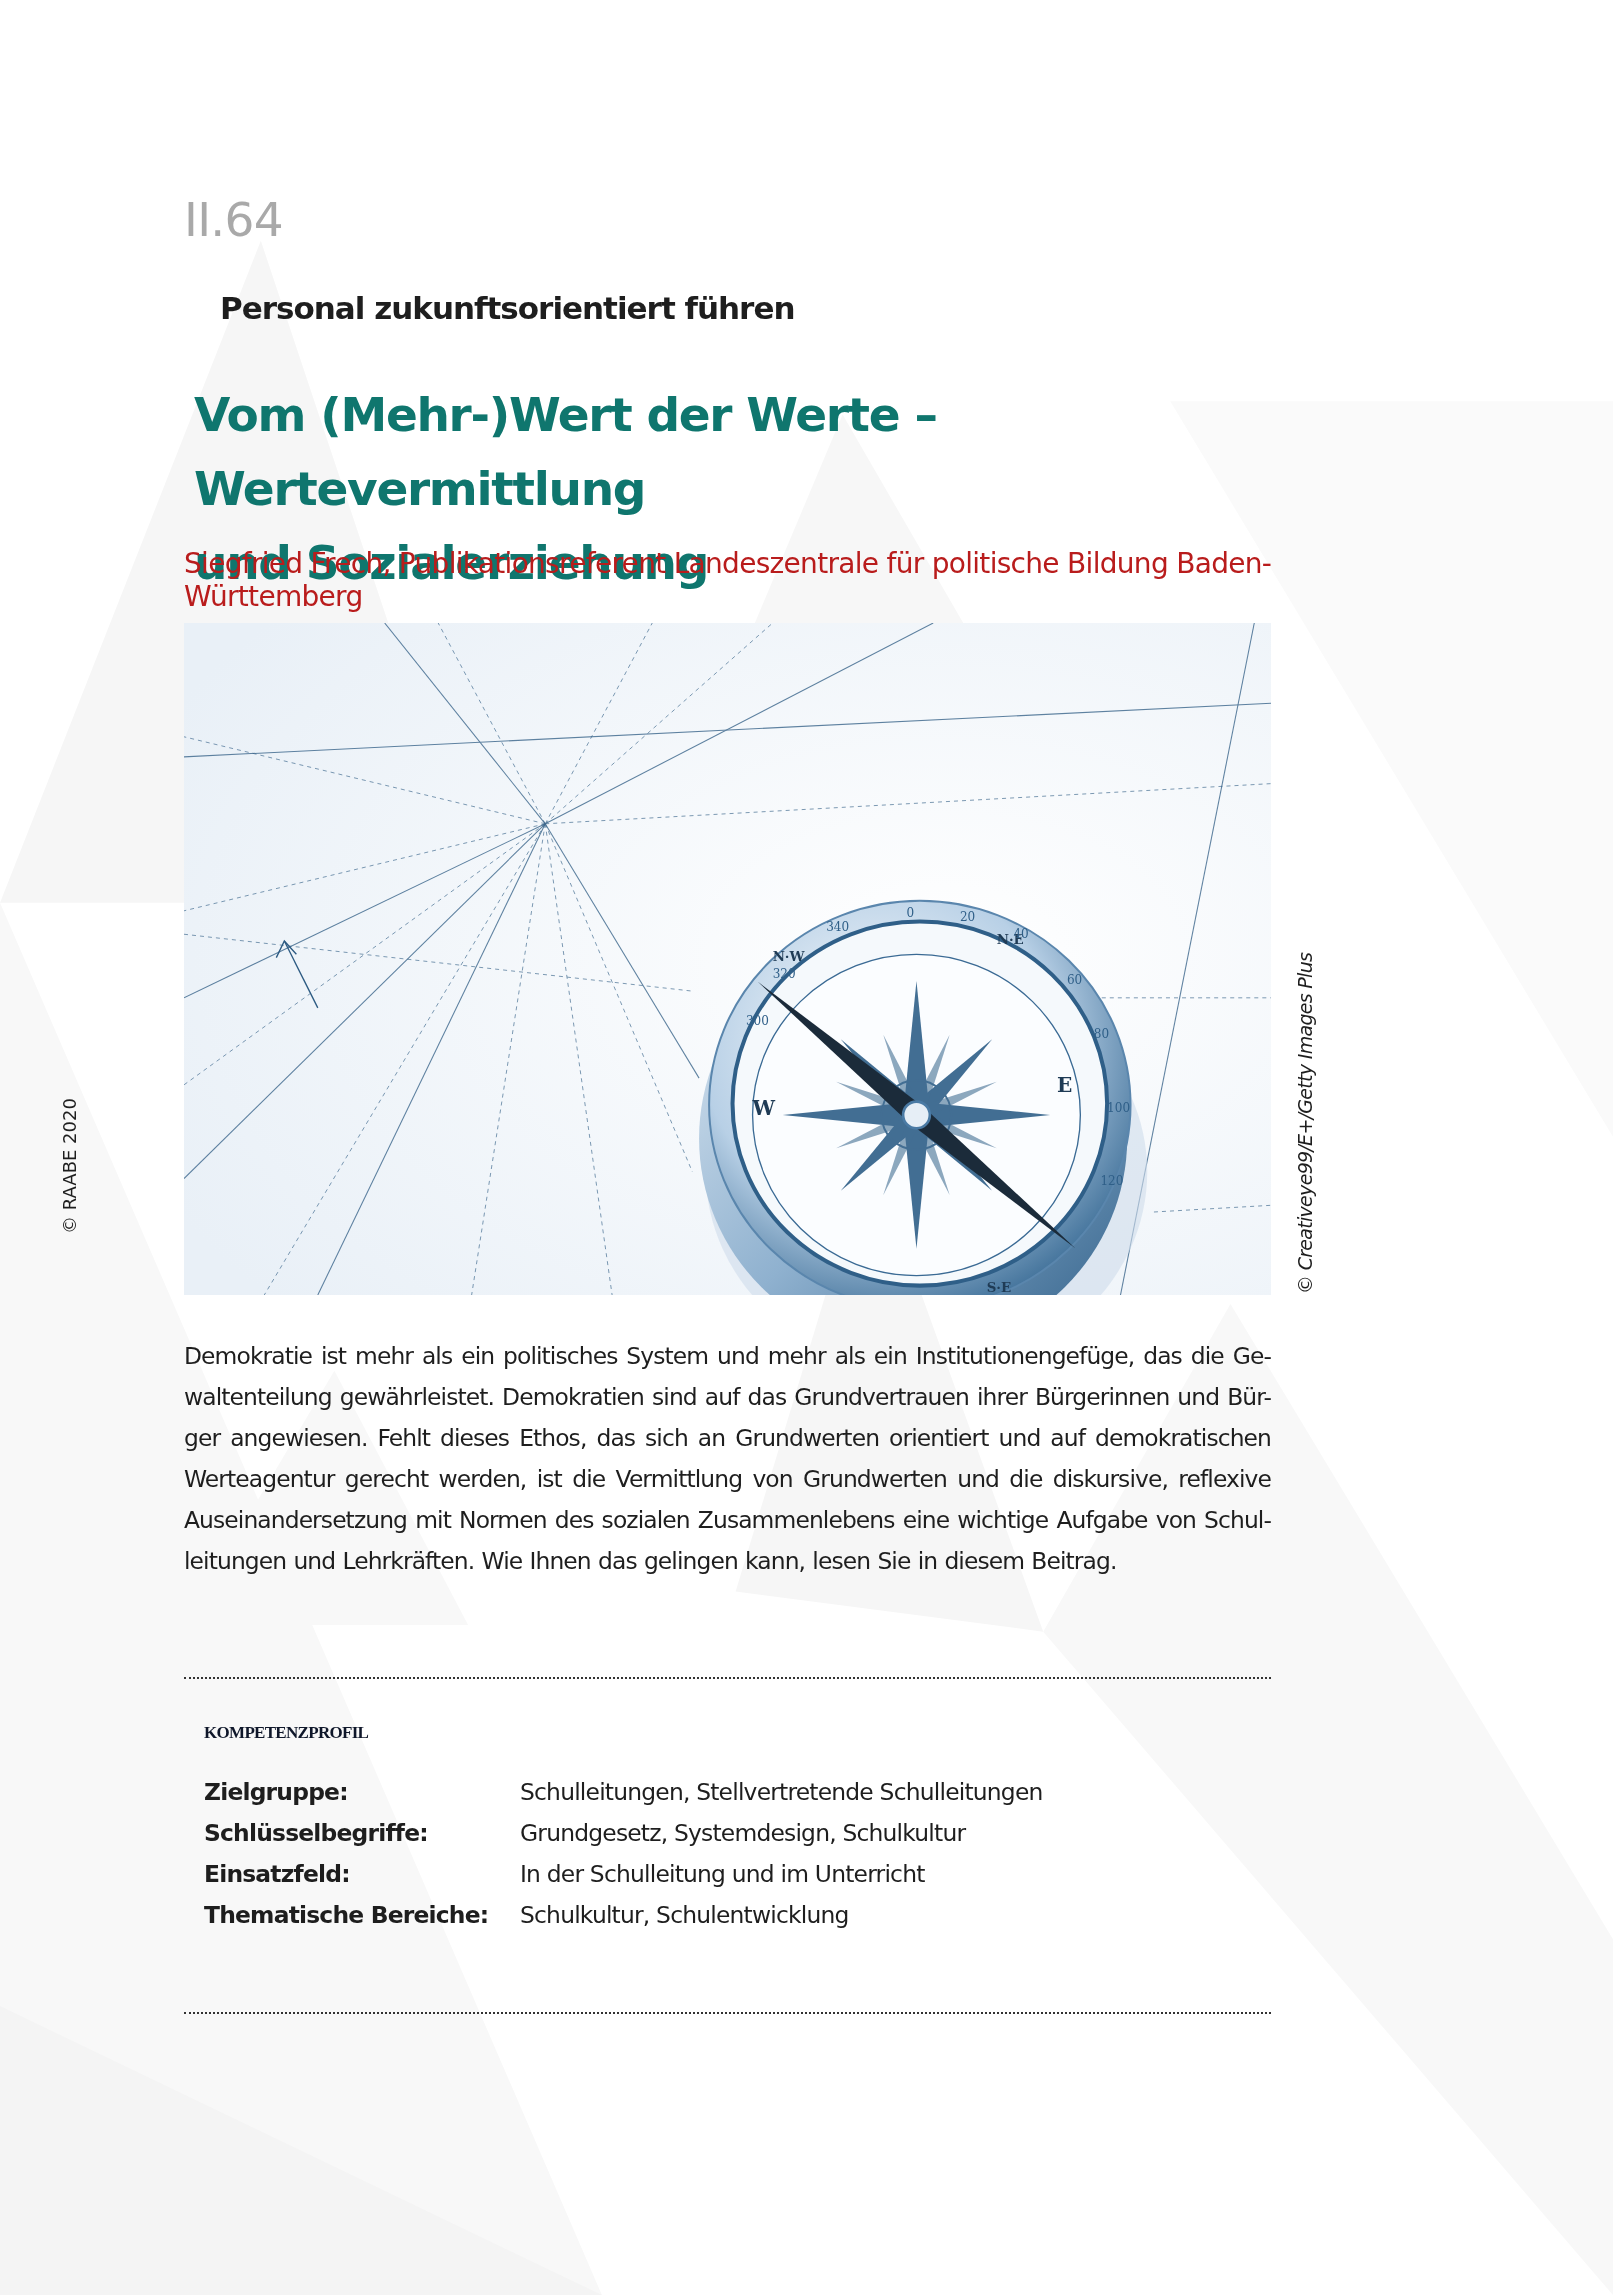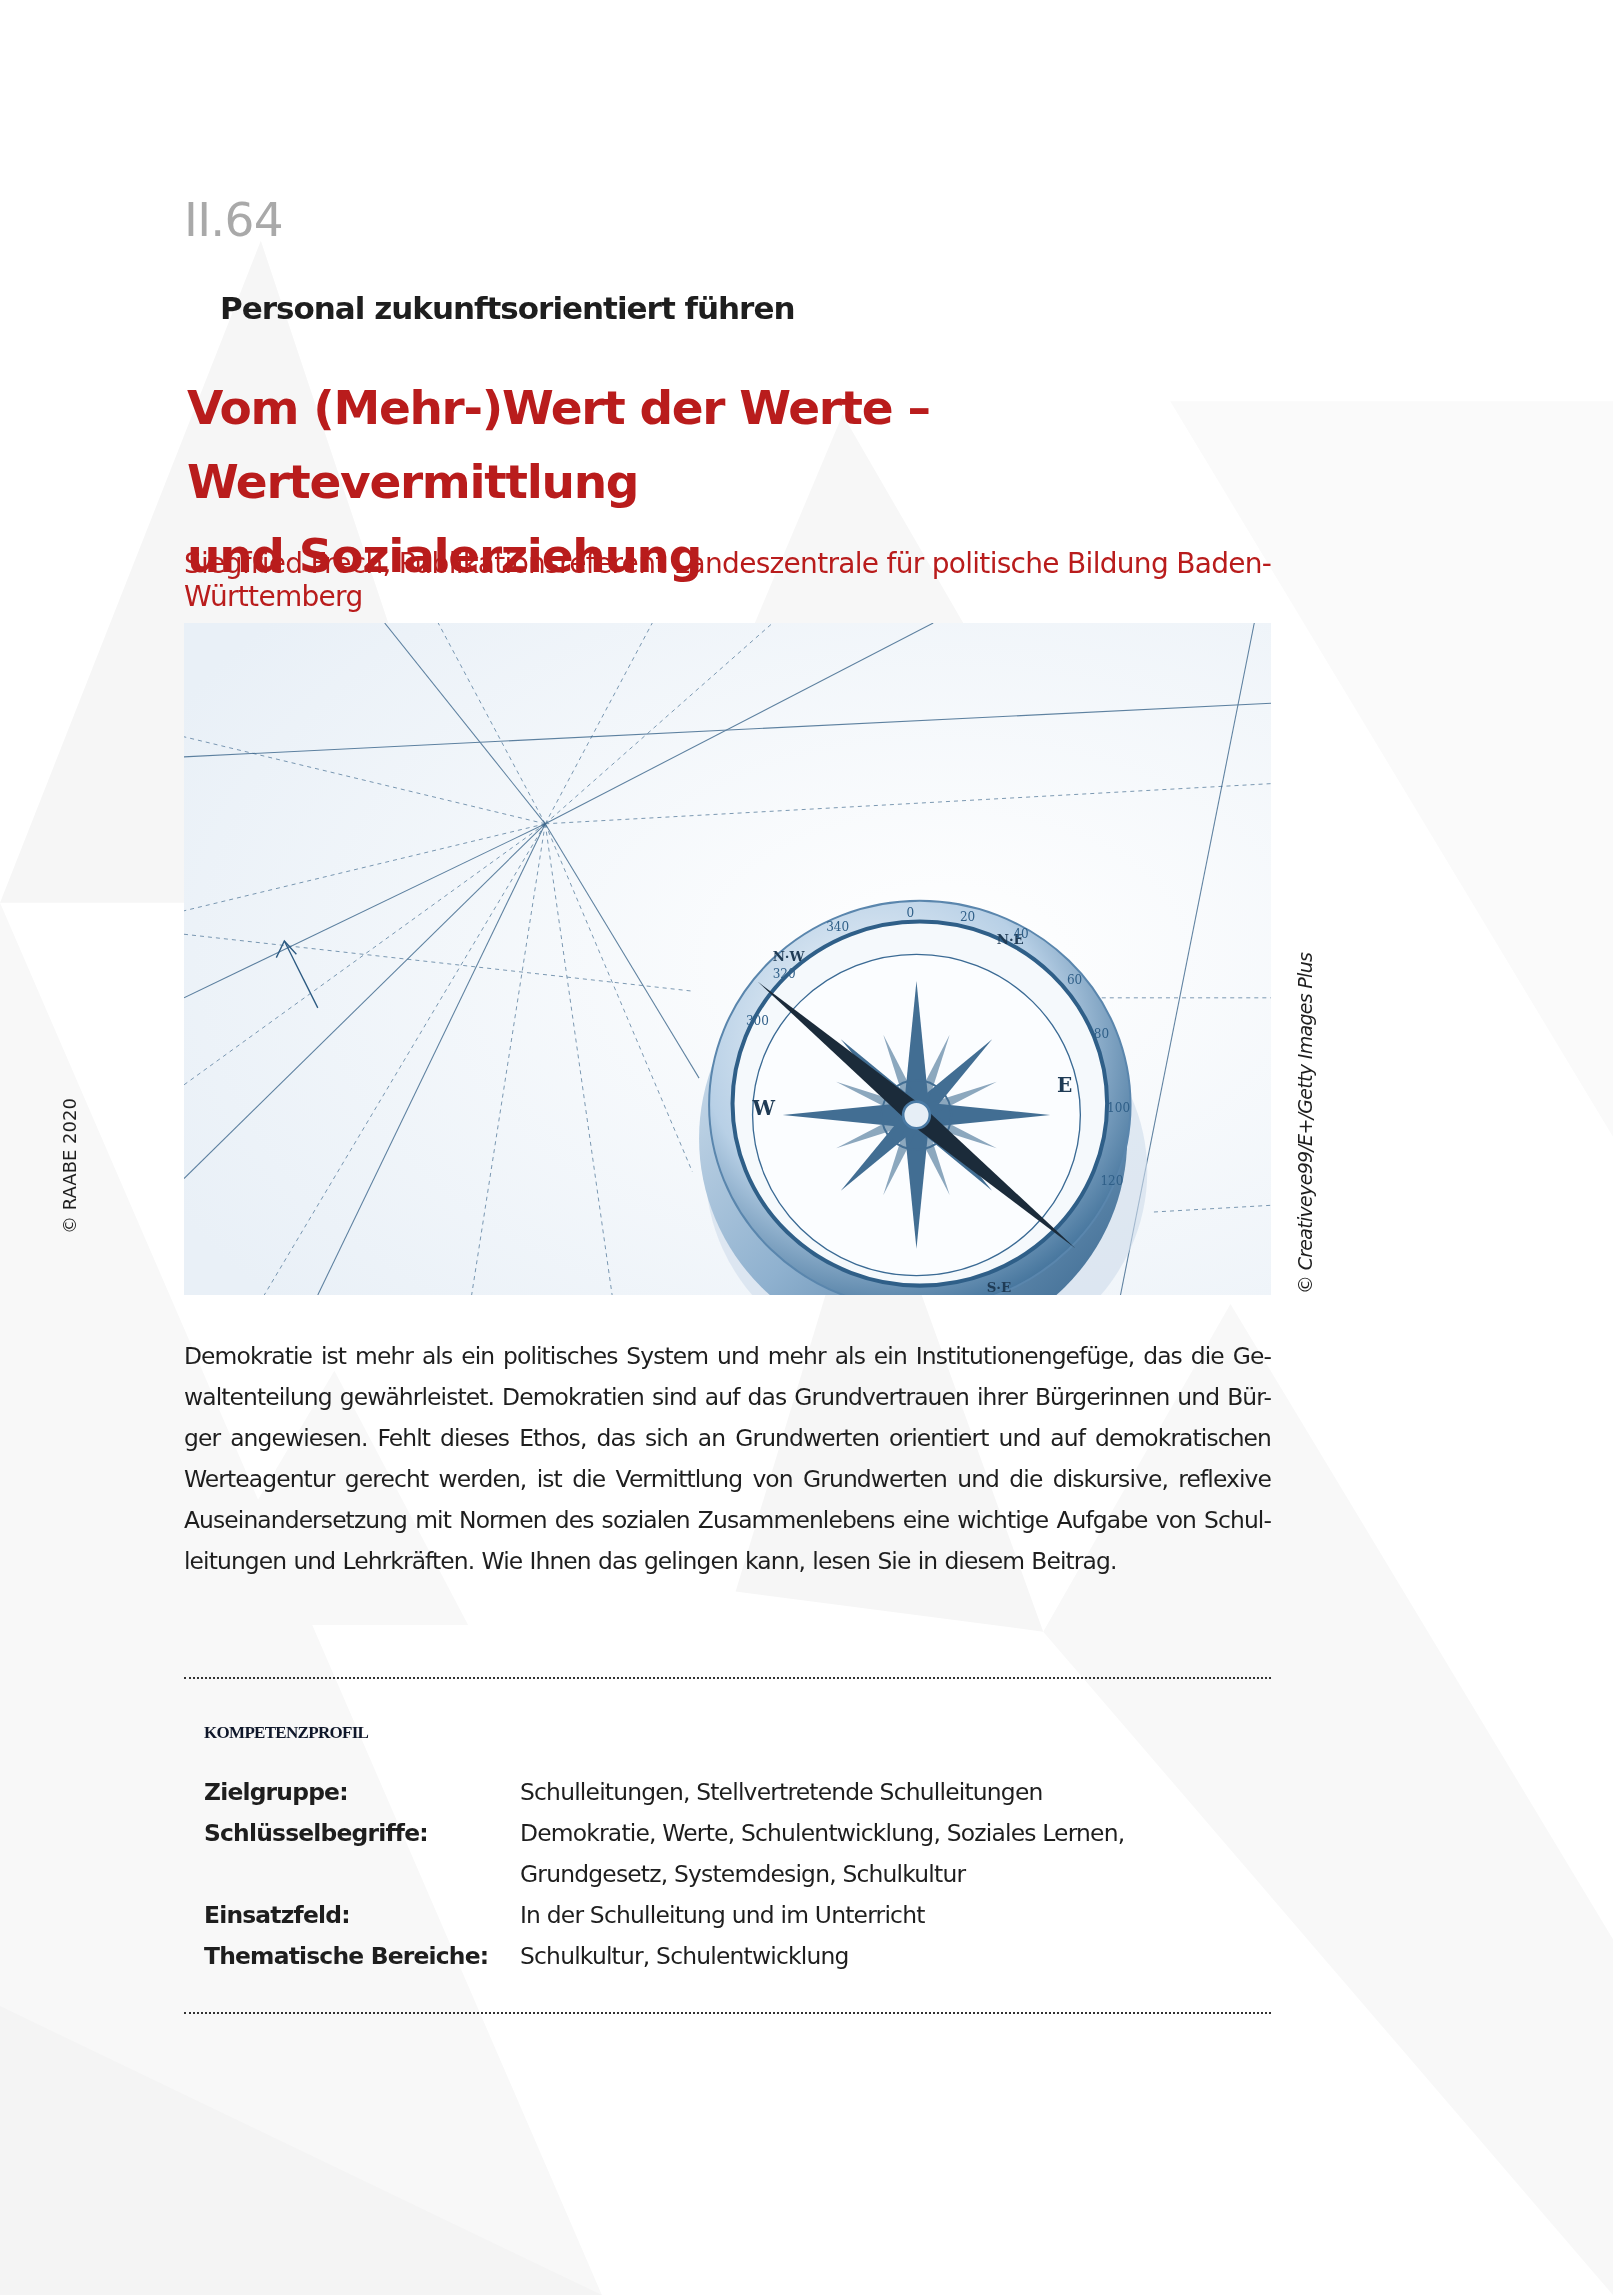--- a/index.html
+++ b/index.html
@@ -21,22 +21,22 @@
   .kicker {
     left: 184px; top: 288px;
     font-family: "DejaVu Sans", sans-serif; font-weight: bold;
     font-size: 31px; line-height: 40px; color: #1e1e1e;
     letter-spacing: -1px;
     margin-left: 36px;
   }
   .title {
     left: 184px; top: 368px; width: 1137px;
     font-family: "DejaVu Sans", sans-serif; font-weight: bold;
-    font-size: 47px; line-height: 74px; color: #b91c1c;
-    letter-spacing: -1.3px; margin: 3px;
+    font-size: 47px; line-height: 74px; color: #0f766e;
+    letter-spacing: -1.3px; margin: 10px;
   }
   .author {
     left: 184px; top: 547px; width: 1137px;
     font-family: "DejaVu Sans", sans-serif;
     font-size: 28px; line-height: 33px; color: #b91c1c;
     letter-spacing: -0.7px;
   }
   .hero {
     left: 184px; top: 623px; width: 1087px; height: 672px;
     background: #f3f7fb; overflow: hidden;
@@ -239,21 +239,20 @@
 <div class="abs profile-table">
   <div class="profile-row">
     <div class="profile-label">Zielgruppe:</div>
     <div class="profile-value">
       <span>Schulleitungen, Stellvertretende Schulleitungen</span>
     </div>
   </div>
   <div class="profile-row">
     <div class="profile-label">Schlüsselbegriffe:</div>
     <div class="profile-value">
-      <span>Demokratie, Werte, Schulentwicklung, Soziales Lernen,</span>
       <span>Grundgesetz, Systemdesign, Schulkultur</span>
     </div>
   </div>
   <div class="profile-row">
     <div class="profile-label">Einsatzfeld:</div>
     <div class="profile-value">
       <span>In der Schulleitung und im Unterricht</span>
     </div>
   </div>
   <div class="profile-row">

